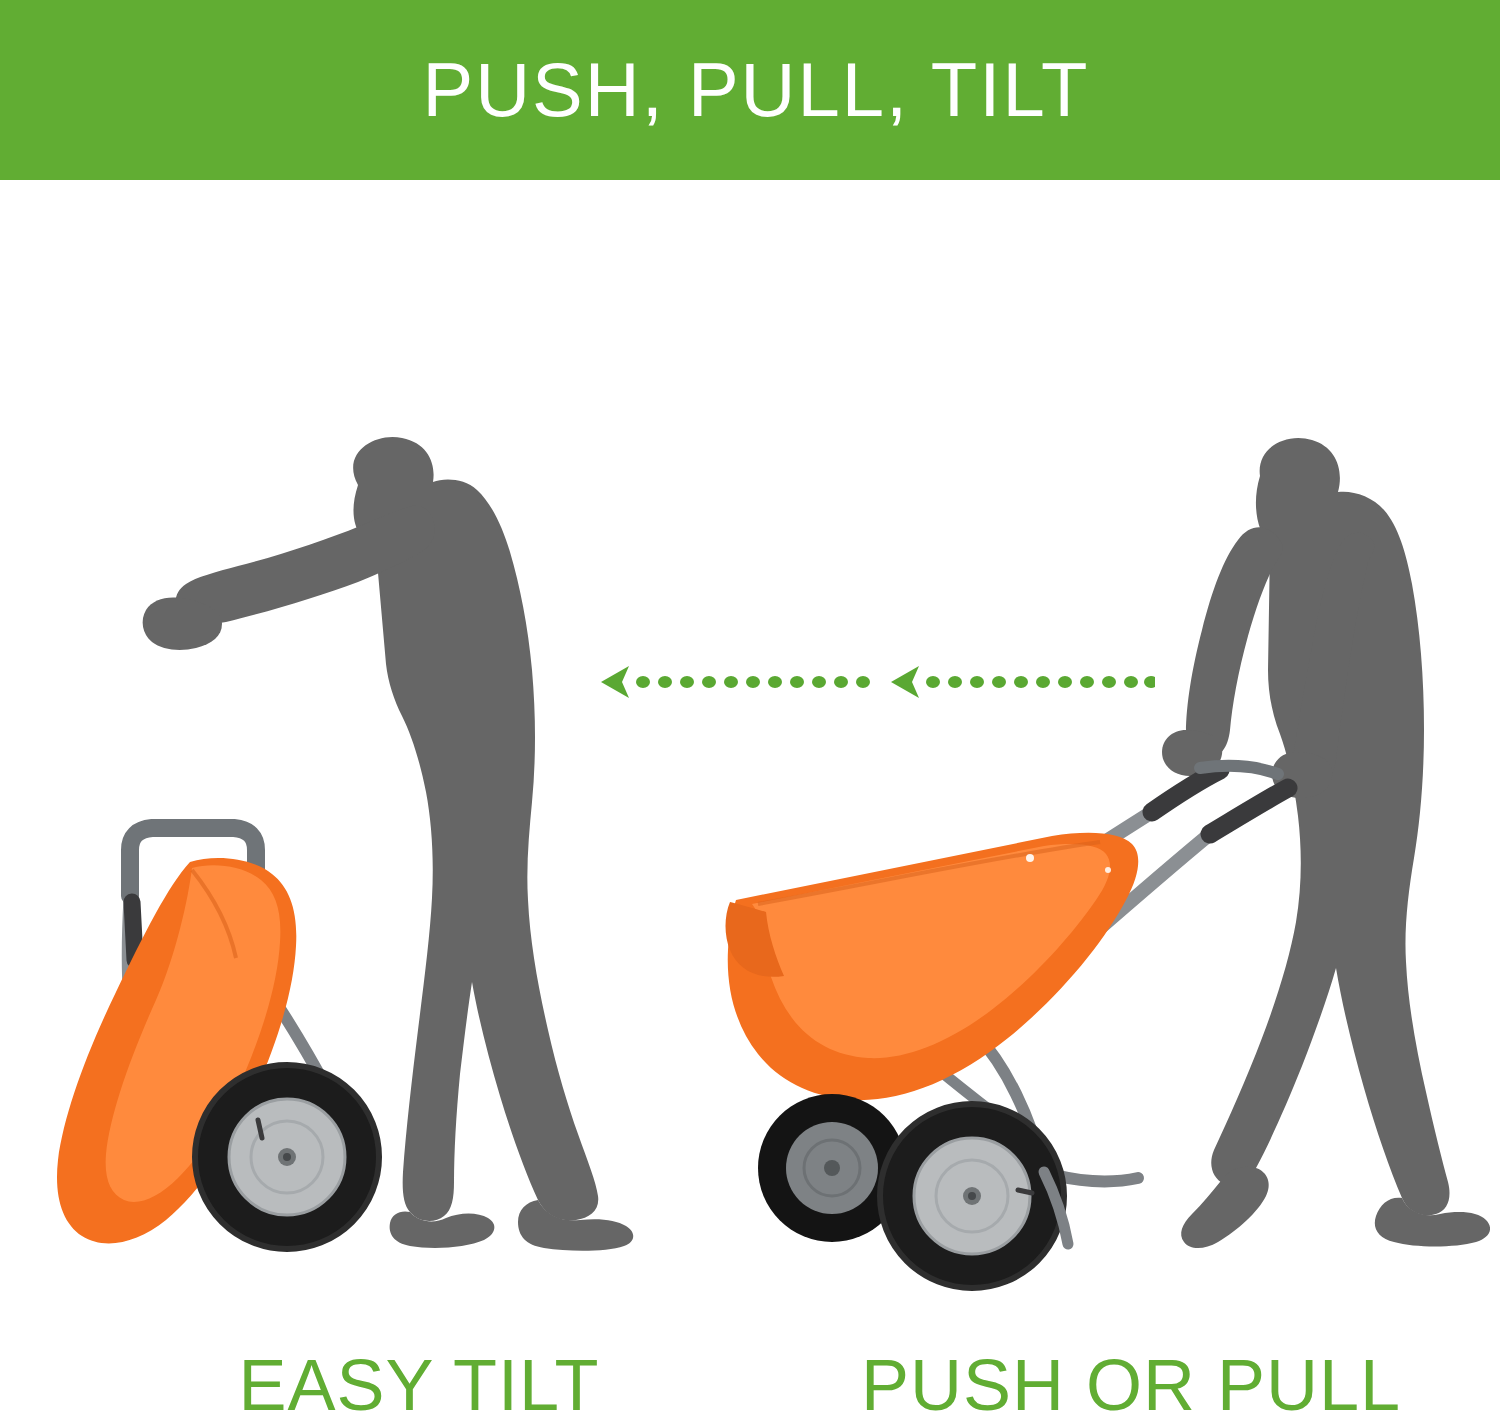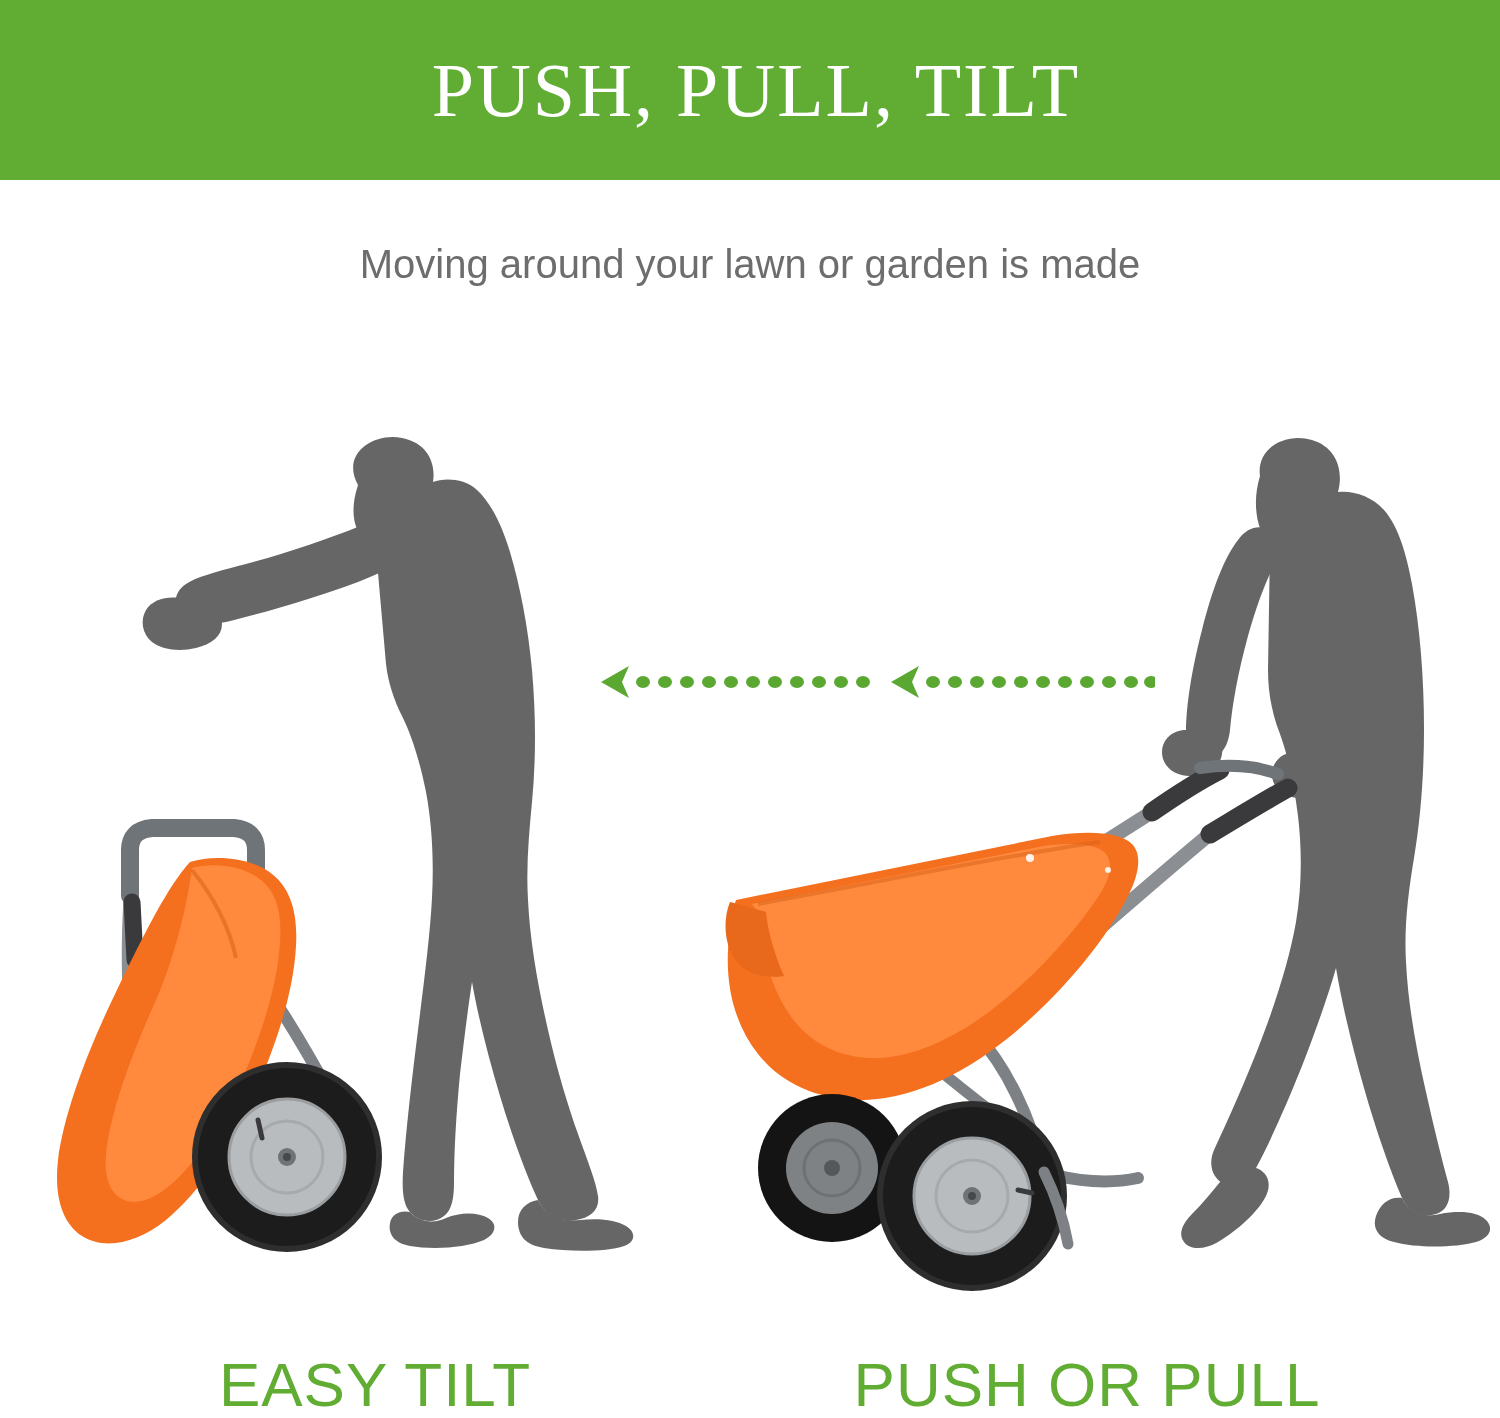--- a/index.html
+++ b/index.html
@@ -28,21 +28,21 @@
     justify-content: center;
   }
   .banner-title {
     color: #ffffff;
     font-size: 76px;
     font-weight: 400;
     letter-spacing: 2px;
     line-height: 1;
     text-align: center;
     white-space: nowrap;
-    font-family: Liberation Serif, serif;
+    font-family: Liberation Sans, sans-serif;
     margin-left: 12px;
   }
 
   
   .subtitle {
     position: absolute;
     left: 250px;
     top: 238px;
     width: 1000px;
     text-align: center;
@@ -73,39 +73,39 @@
     width: 560px;
     height: 40px;
   }
   .arrows svg { display: block; width: 100%; height: 100%; }
 
   
   .caption {
     position: absolute;
     bottom: 0;
     color: #61ad33;
-    font-size: 62px;
+    font-size: 72px;
     font-weight: 400;
     letter-spacing: 1px;
     line-height: 66px;
     white-space: nowrap;
     font-family: "Liberation Sans", sans-serif;
+    padding-left: 44px;
   }
   .caption-left  { left: 0;   width: 750px; text-align: center; }
   .caption-right { left: 712px; width: 750px; text-align: center; }
 </style>
 </head>
 <body>
 
 <div class="banner">
   <div class="banner-title">PUSH, PULL, TILT</div>
 </div>
 
 <div class="subtitle">
-  <span class="ln">Moving around your lawn or garden is made</span>
 </div>
 
 <div class="scene scene-left">
   <svg viewBox="0 0 660 870" xmlns="http://www.w3.org/2000/svg">
 
     <g>
       <path fill="#666666" d="
         M318 55
         C 300 22, 336 2, 362 8
         C 388 13, 396 34, 393 52

